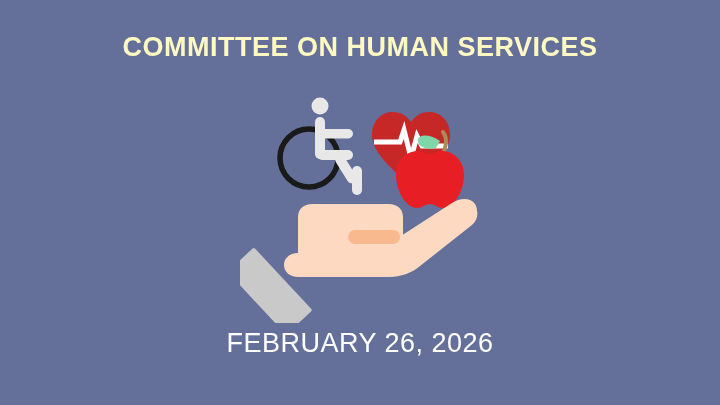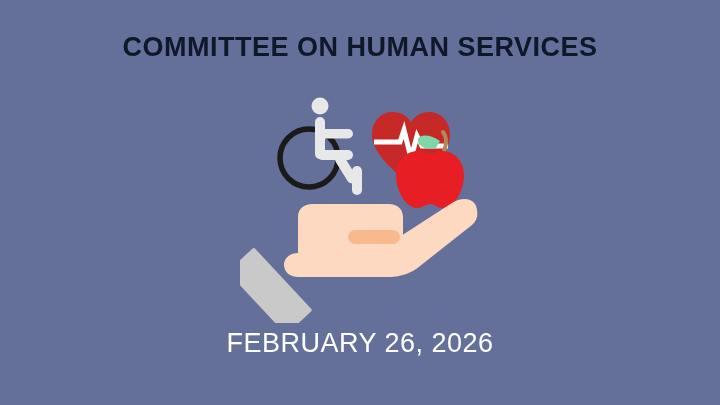--- a/index.html
+++ b/index.html
@@ -19,21 +19,21 @@
     background: #647099;
     overflow: hidden;
   }
   
   #title {
     position: absolute;
     left: 0;
     top: 31px;
     width: 720px;
     text-align: center;
-    color: #0f172a;
+    color: #fef9c3;
     font-family: "Liberation Sans", sans-serif;
     font-weight: bold;
     font-size: 27px;
     letter-spacing: 0.5px;
     line-height: 32px;
     white-space: nowrap;
   }
   
   #date {
     position: absolute;

